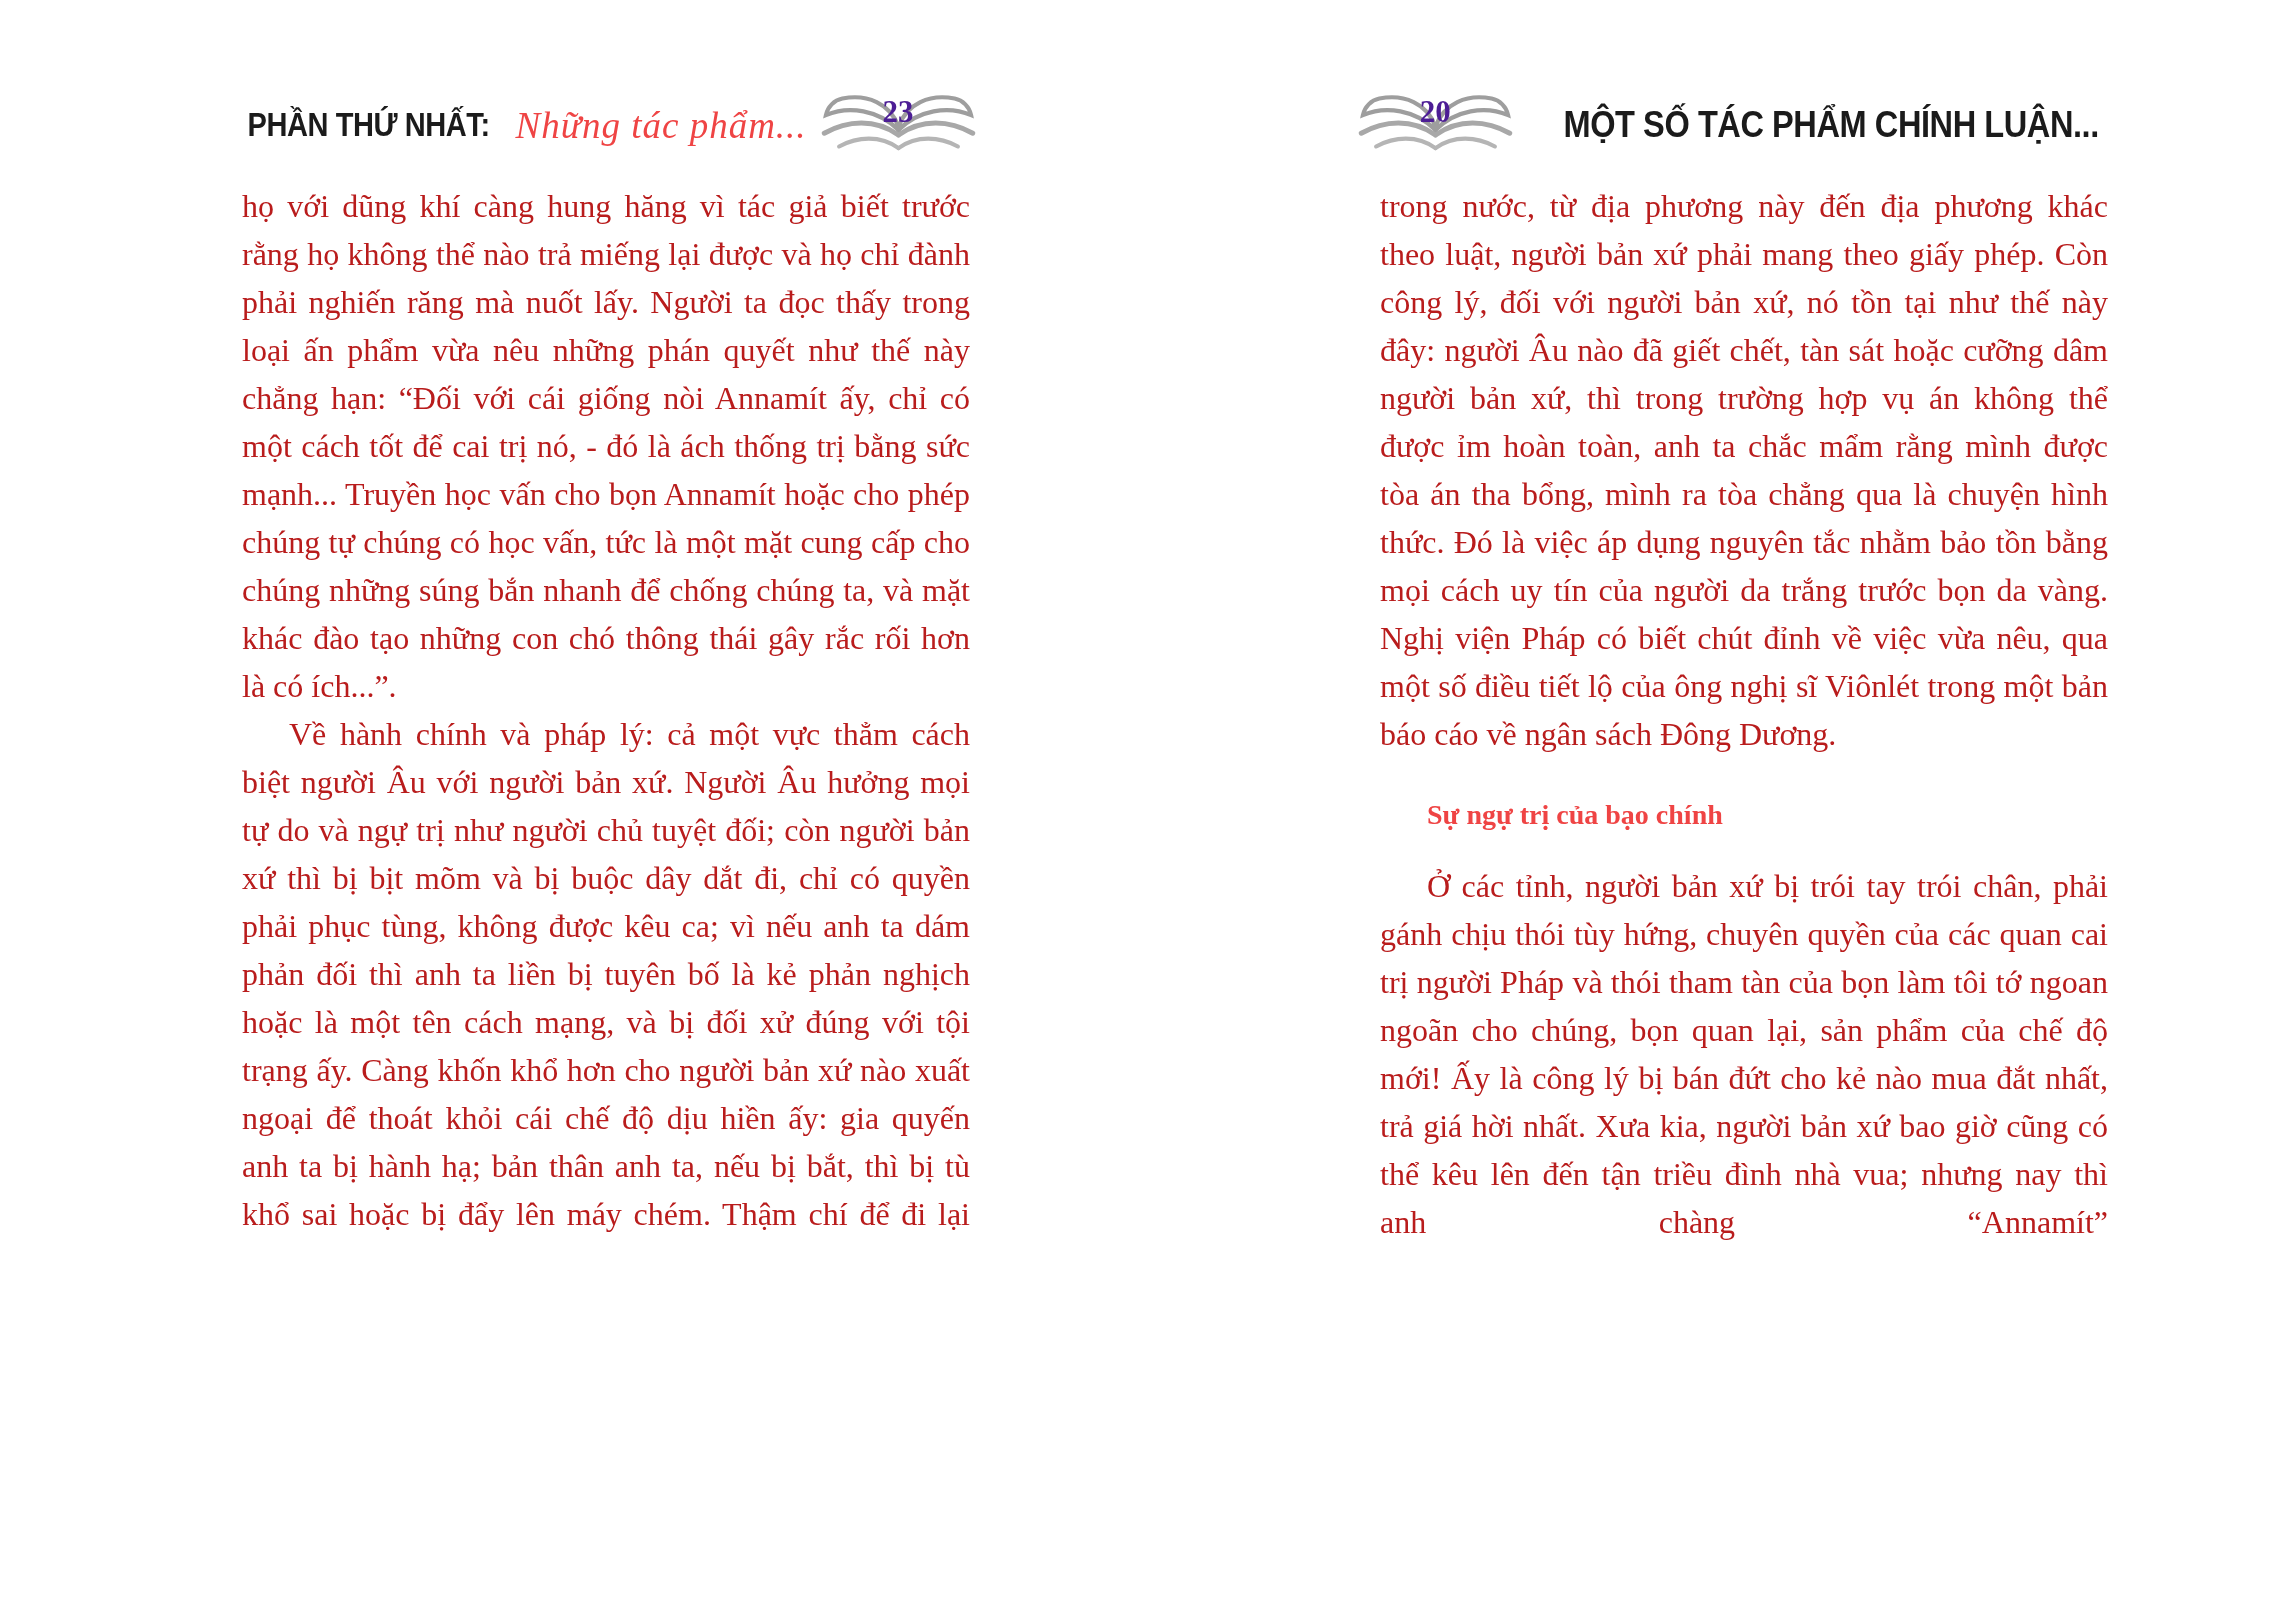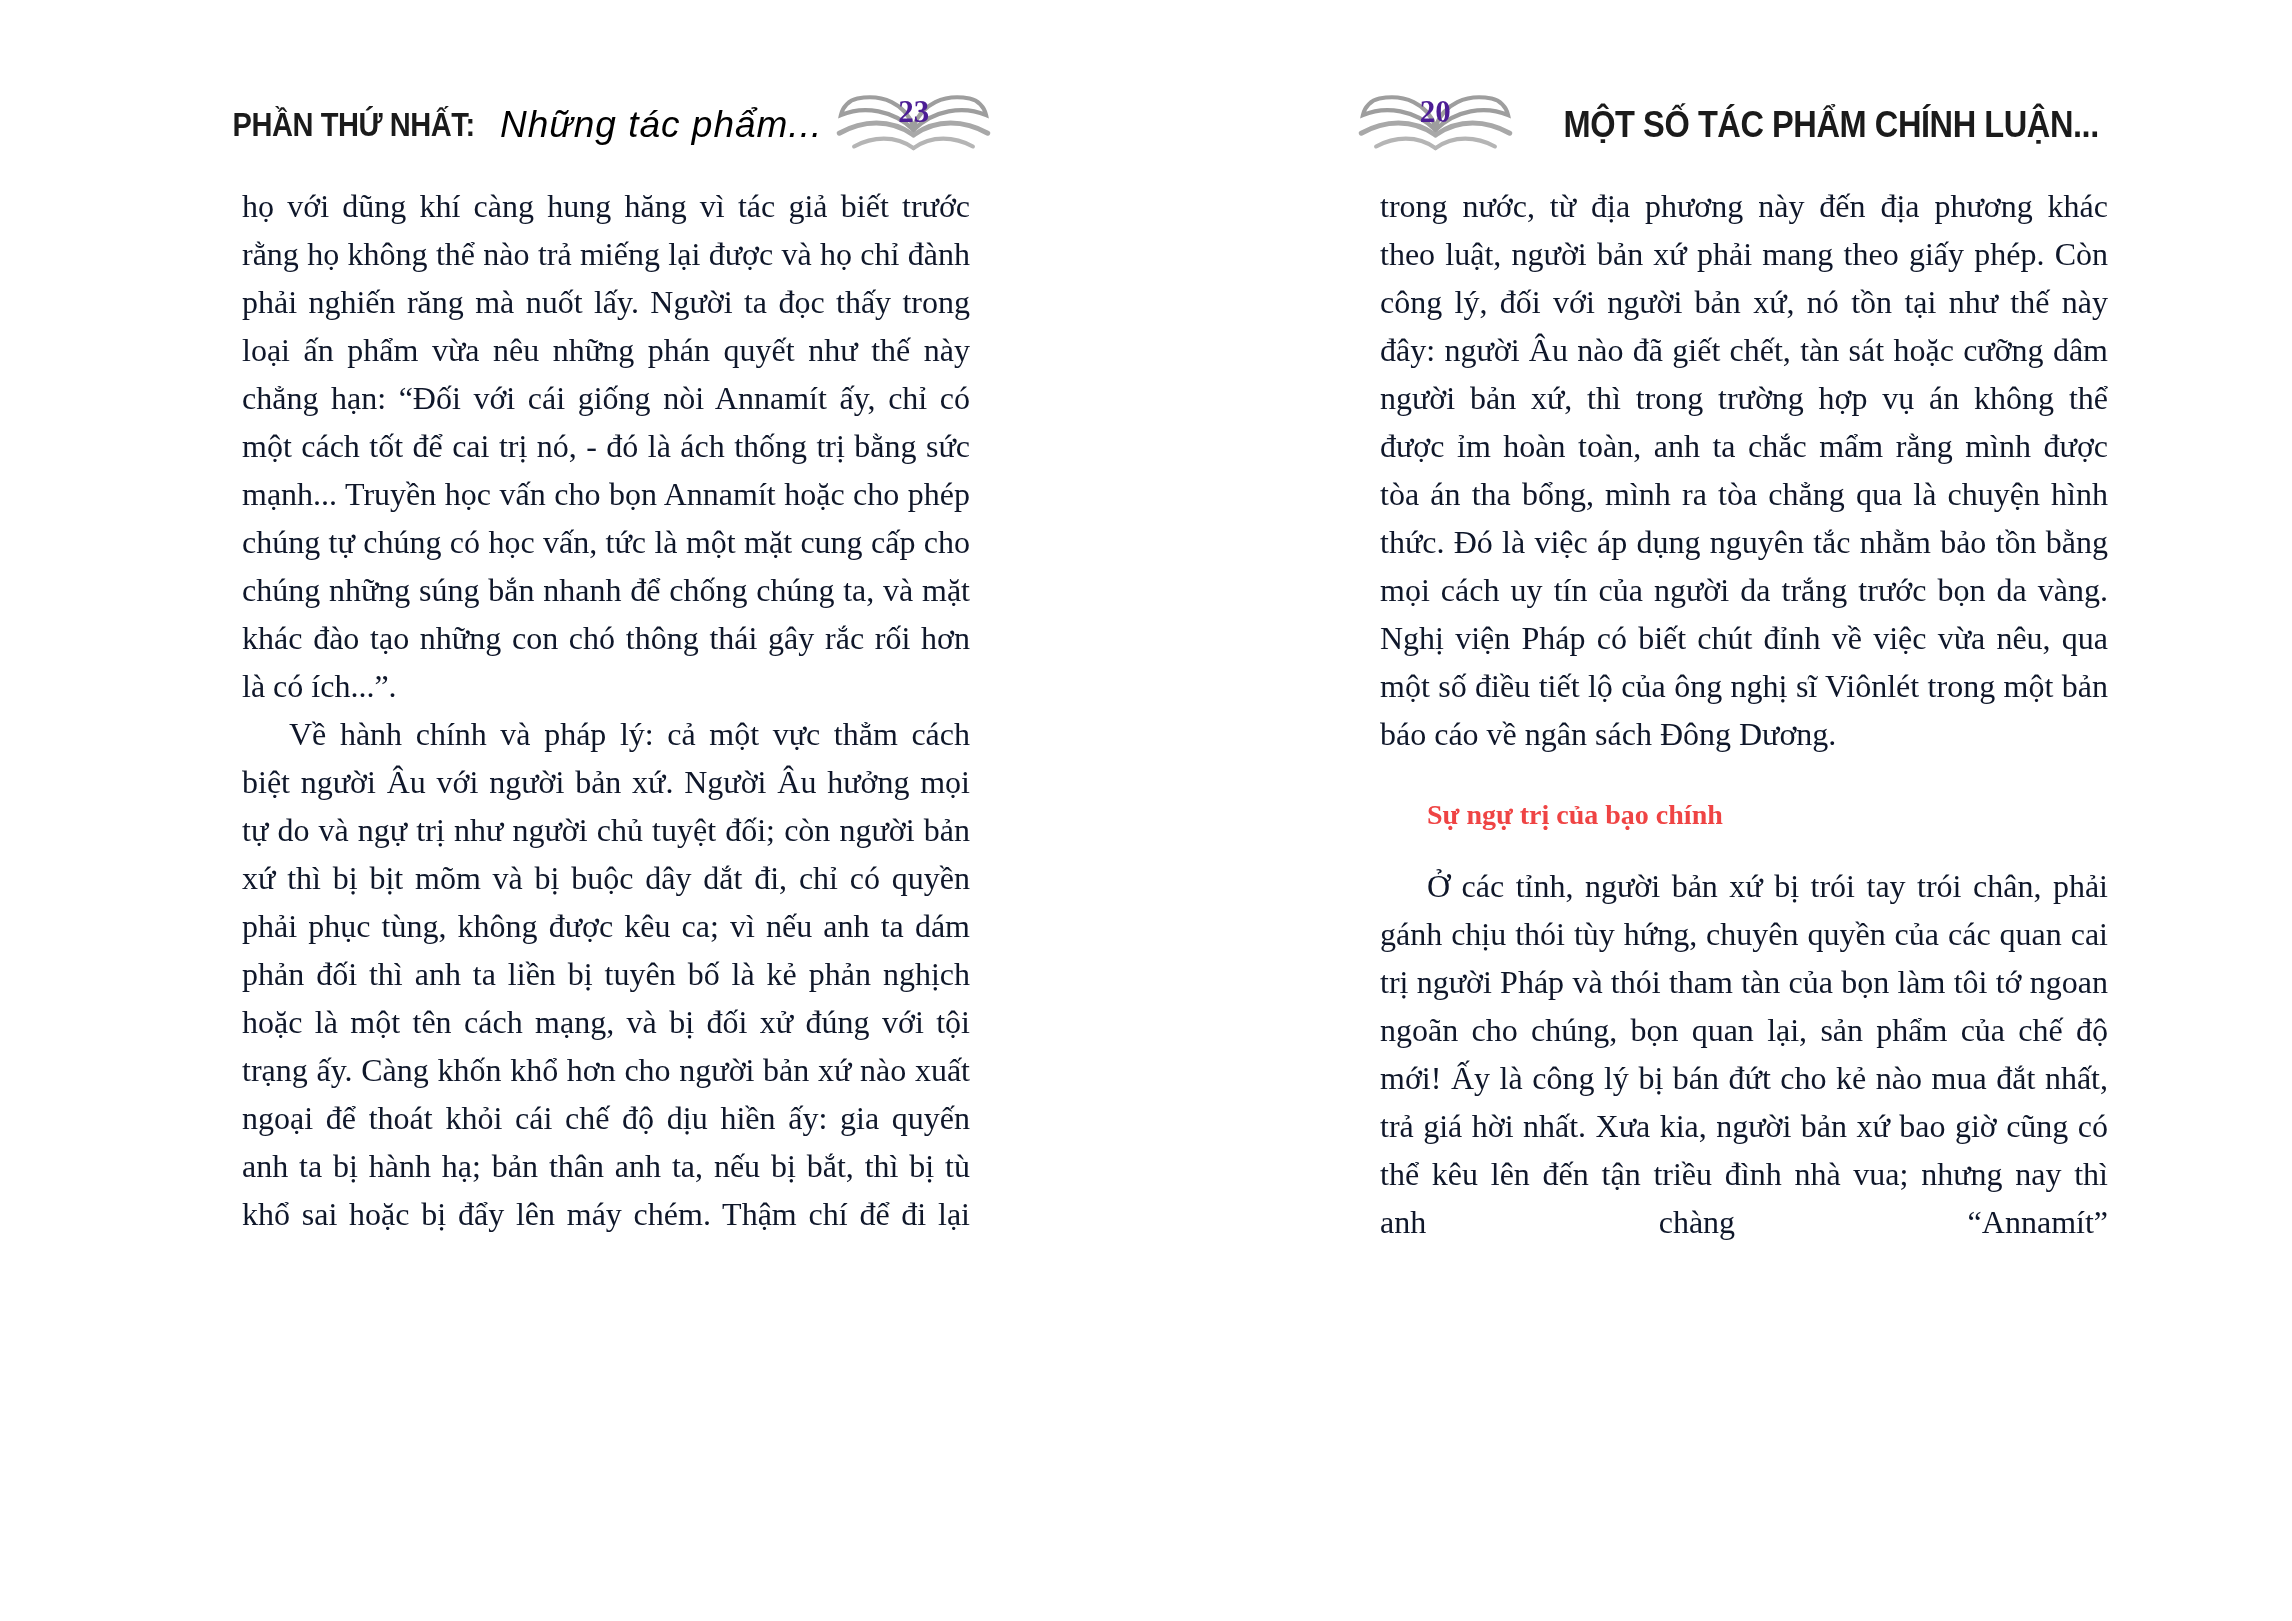--- a/index.html
+++ b/index.html
@@ -41,24 +41,24 @@
     font-weight: bold;
     font-size: 33px;
     color: #1b1b1b;
     letter-spacing: -0.5px;
     display: inline-block;
     transform: scaleX(0.88);
     transform-origin: center;
   }
   .header-right .hdr-bold { font-size: 37px; }
   .hdr-script {
-    font-family: Liberation Sans, sans-serif;
+    font-family: Liberation Serif, serif;
     font-style: italic;
     font-size: 37px;
-    color: #000000;
+    color: #ef4444;
     letter-spacing: 1px;
   }
   .ornament {
     position: relative;
     width: 165px;
     height: 86px;
     flex: 0 0 auto;
   }
   .ornament svg { width: 100%; height: 100%; display: block; }
   .page-num {
@@ -77,21 +77,21 @@
     position: absolute;
     top: 182px;
     left: 0;
     right: 0;
   }
   .para {
     margin: 0;
     font-size: 32px;
     line-height: 48px;
     text-align: justify;
-    color: #0f172a;
+    color: #b91c1c;
   }
   .para.indent { text-indent: 47px; }
   .para.cont { text-align-last: justify; }
   .section-heading {
     margin: 36px 0 26.5px 0;
     padding-left: 47px;
     font-family: "Liberation Serif", serif;
     font-weight: bold;
     font-size: 28px;
     line-height: 41px;

